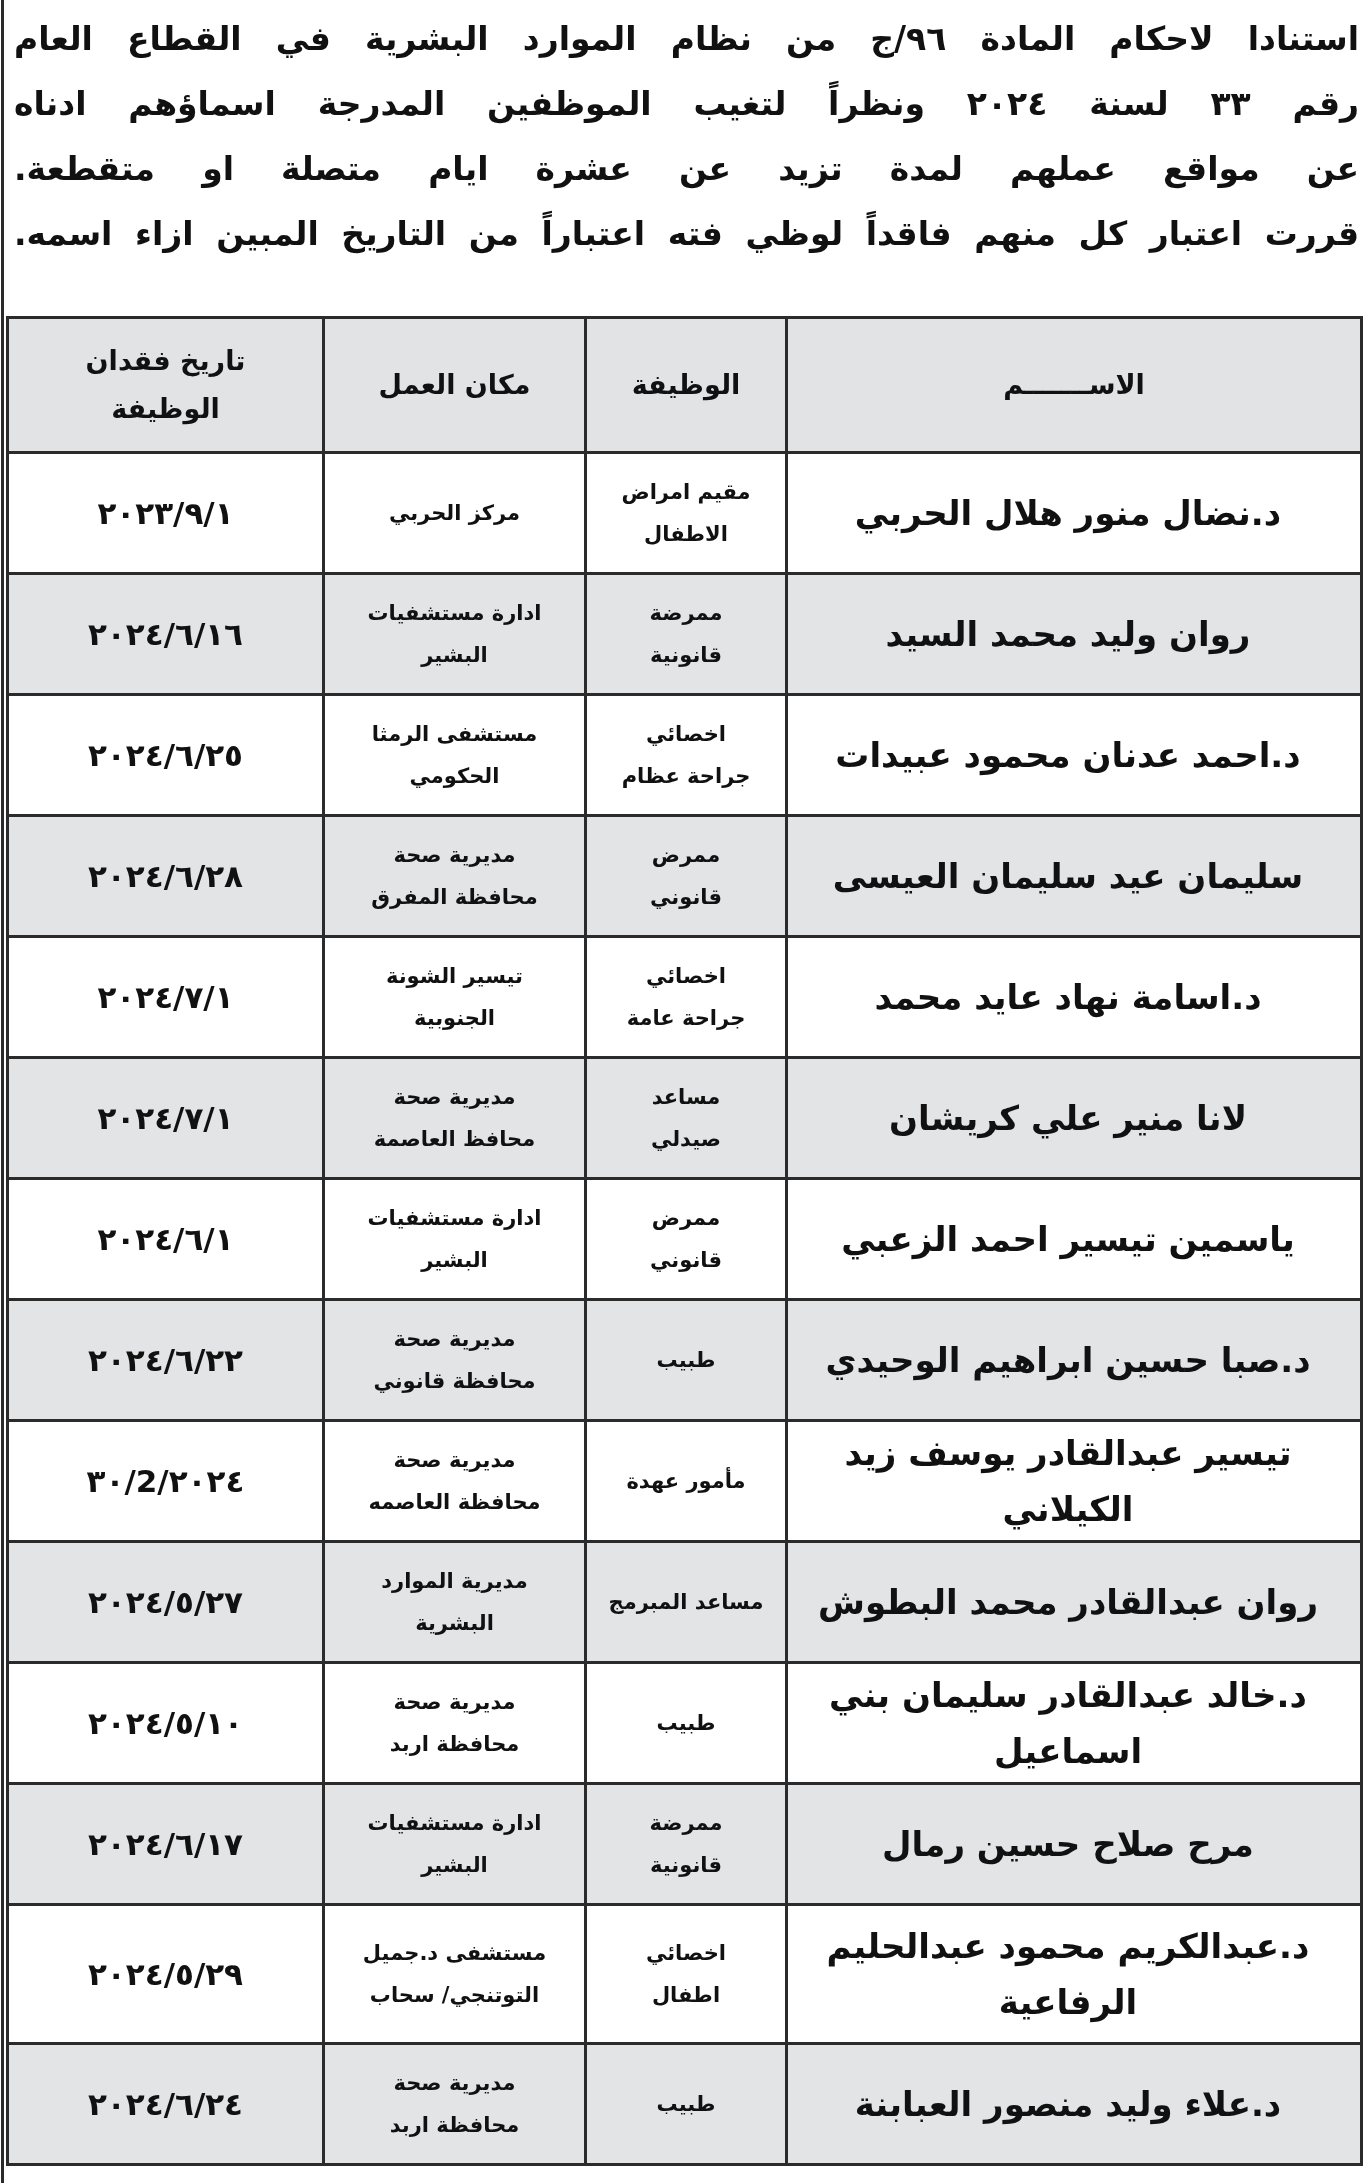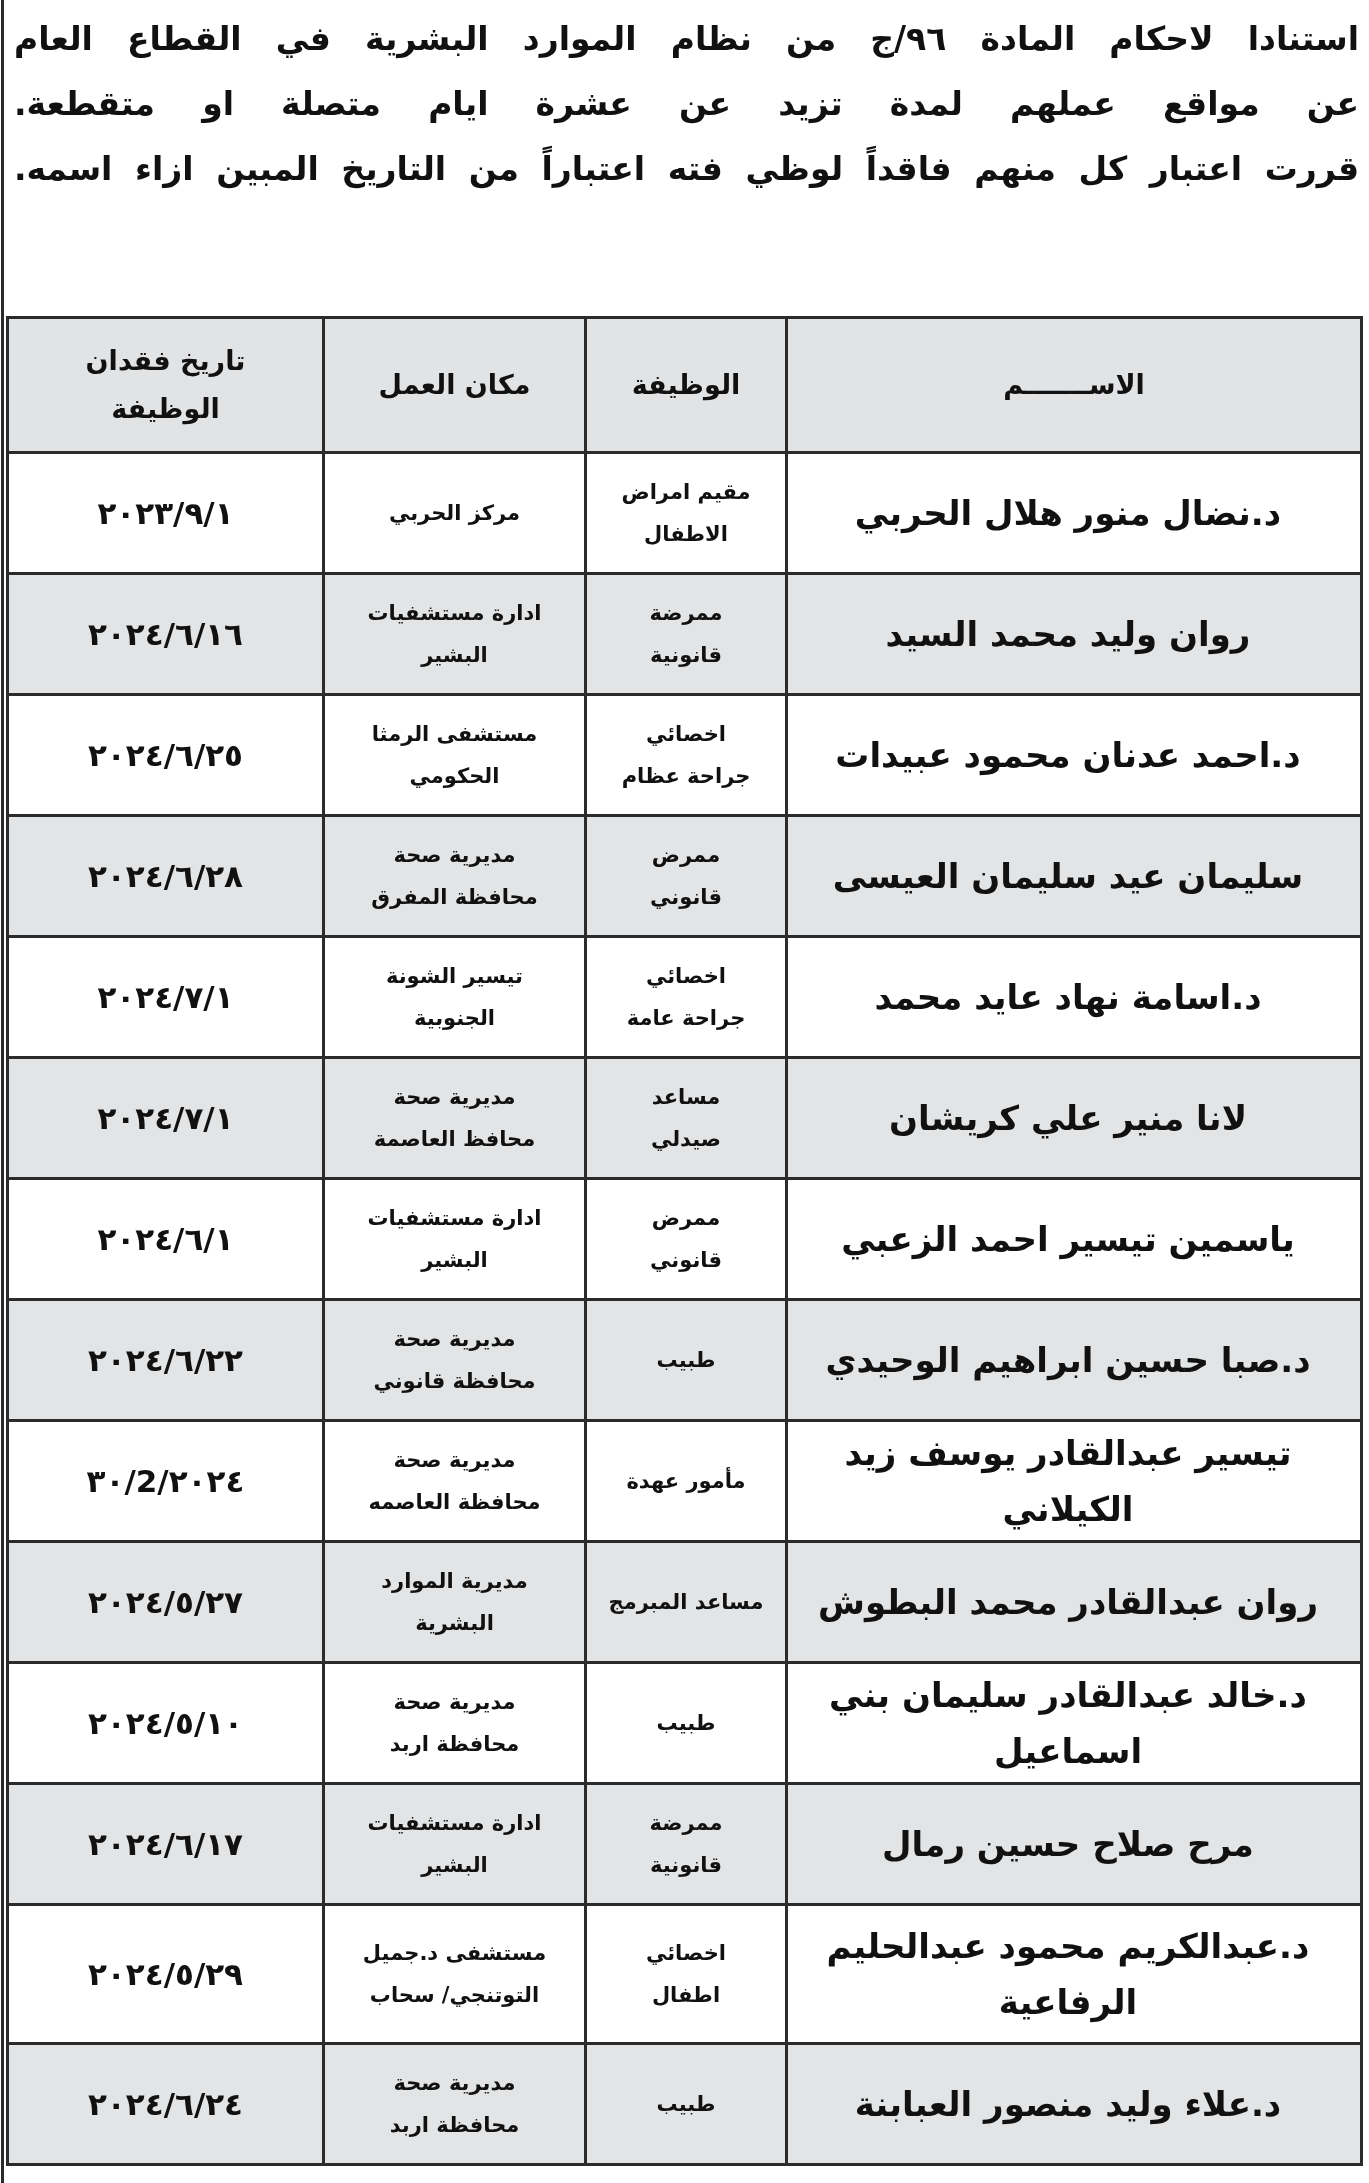--- a/index.html
+++ b/index.html
@@ -125,20 +125,21 @@
   
   
   
   
   
   
 </div>
 
 <div class="intro">
   <span class="intro-line">استنادا لاحكام المادة ٩٦/ج من نظام الموارد البشرية في القطاع العام</span>
+  <span class="intro-line">رقم ٣٣ لسنة ٢٠٢٤ ونظراً لتغيب الموظفين المدرجة اسماؤهم ادناه</span>
   <span class="intro-line">عن مواقع عملهم لمدة تزيد عن عشرة ايام متصلة او متقطعة.</span>
   <span class="intro-line">قررت اعتبار كل منهم فاقداً لوظي فته اعتباراً من التاريخ المبين ازاء اسمه.</span>
 </div>
 
 <div class="table-wrap">
   <table class="roster">
     <colgroup>
       <col class="col-name">
       <col class="col-job">
       <col class="col-place">

